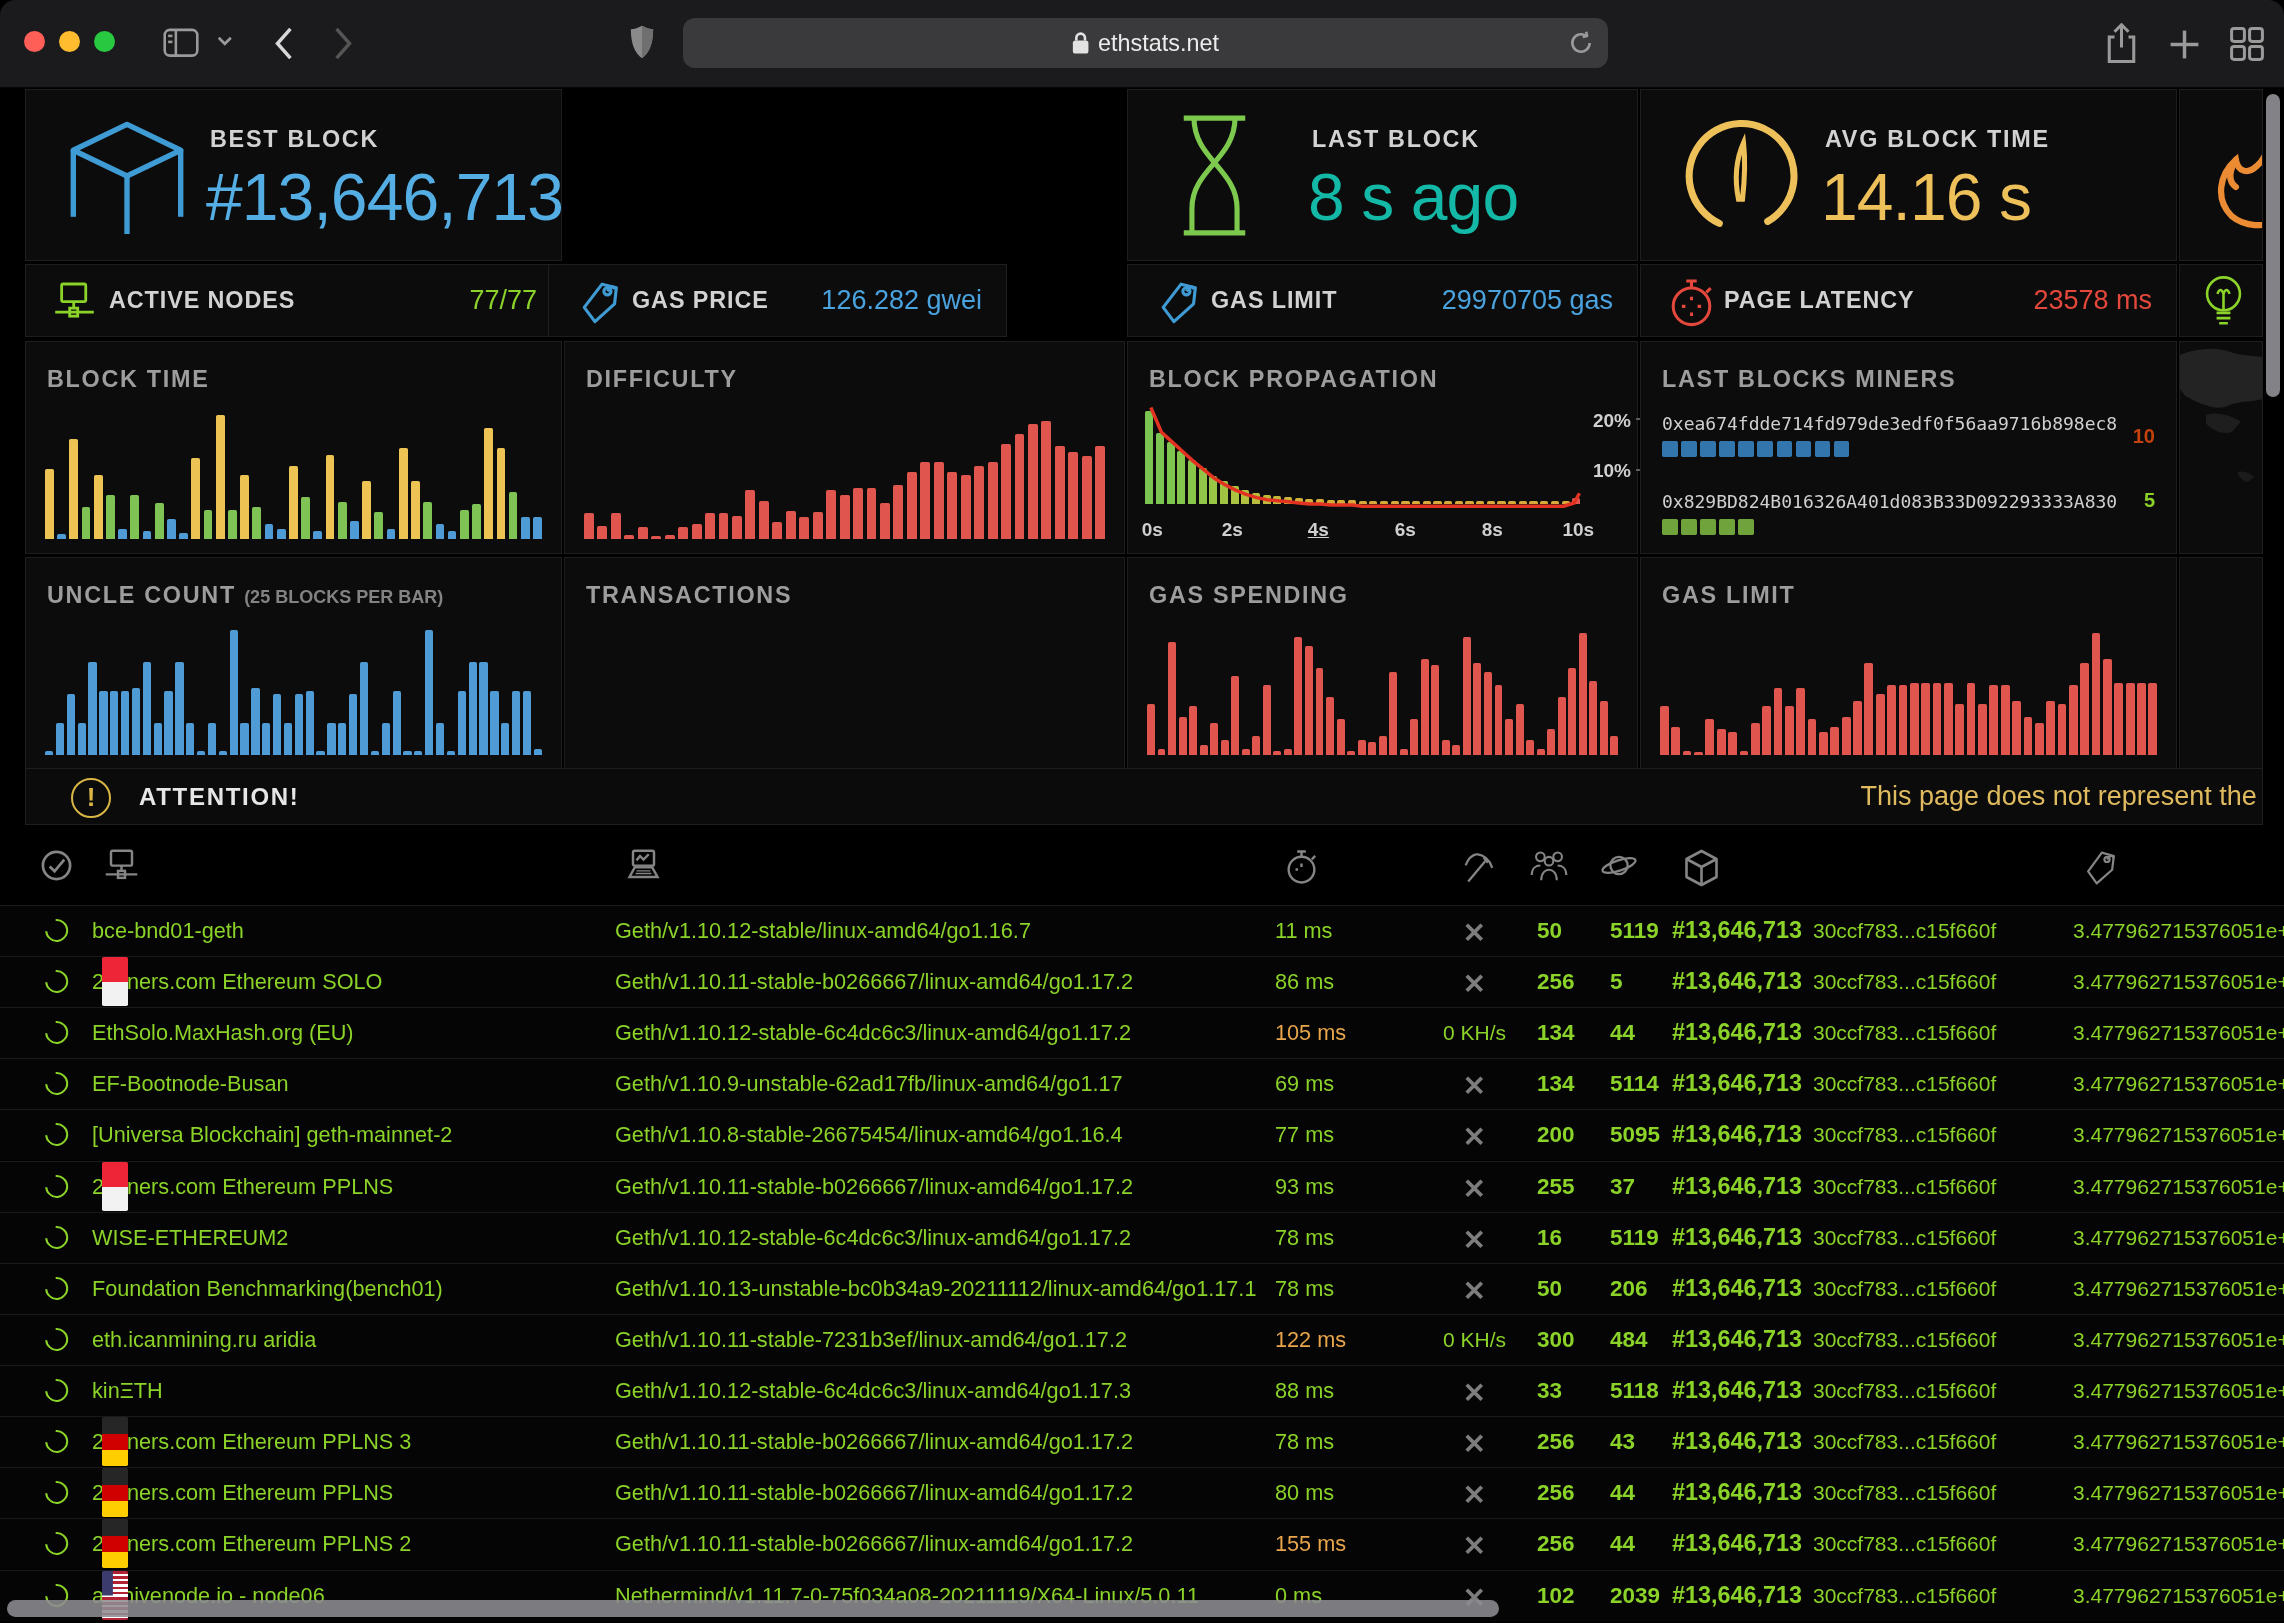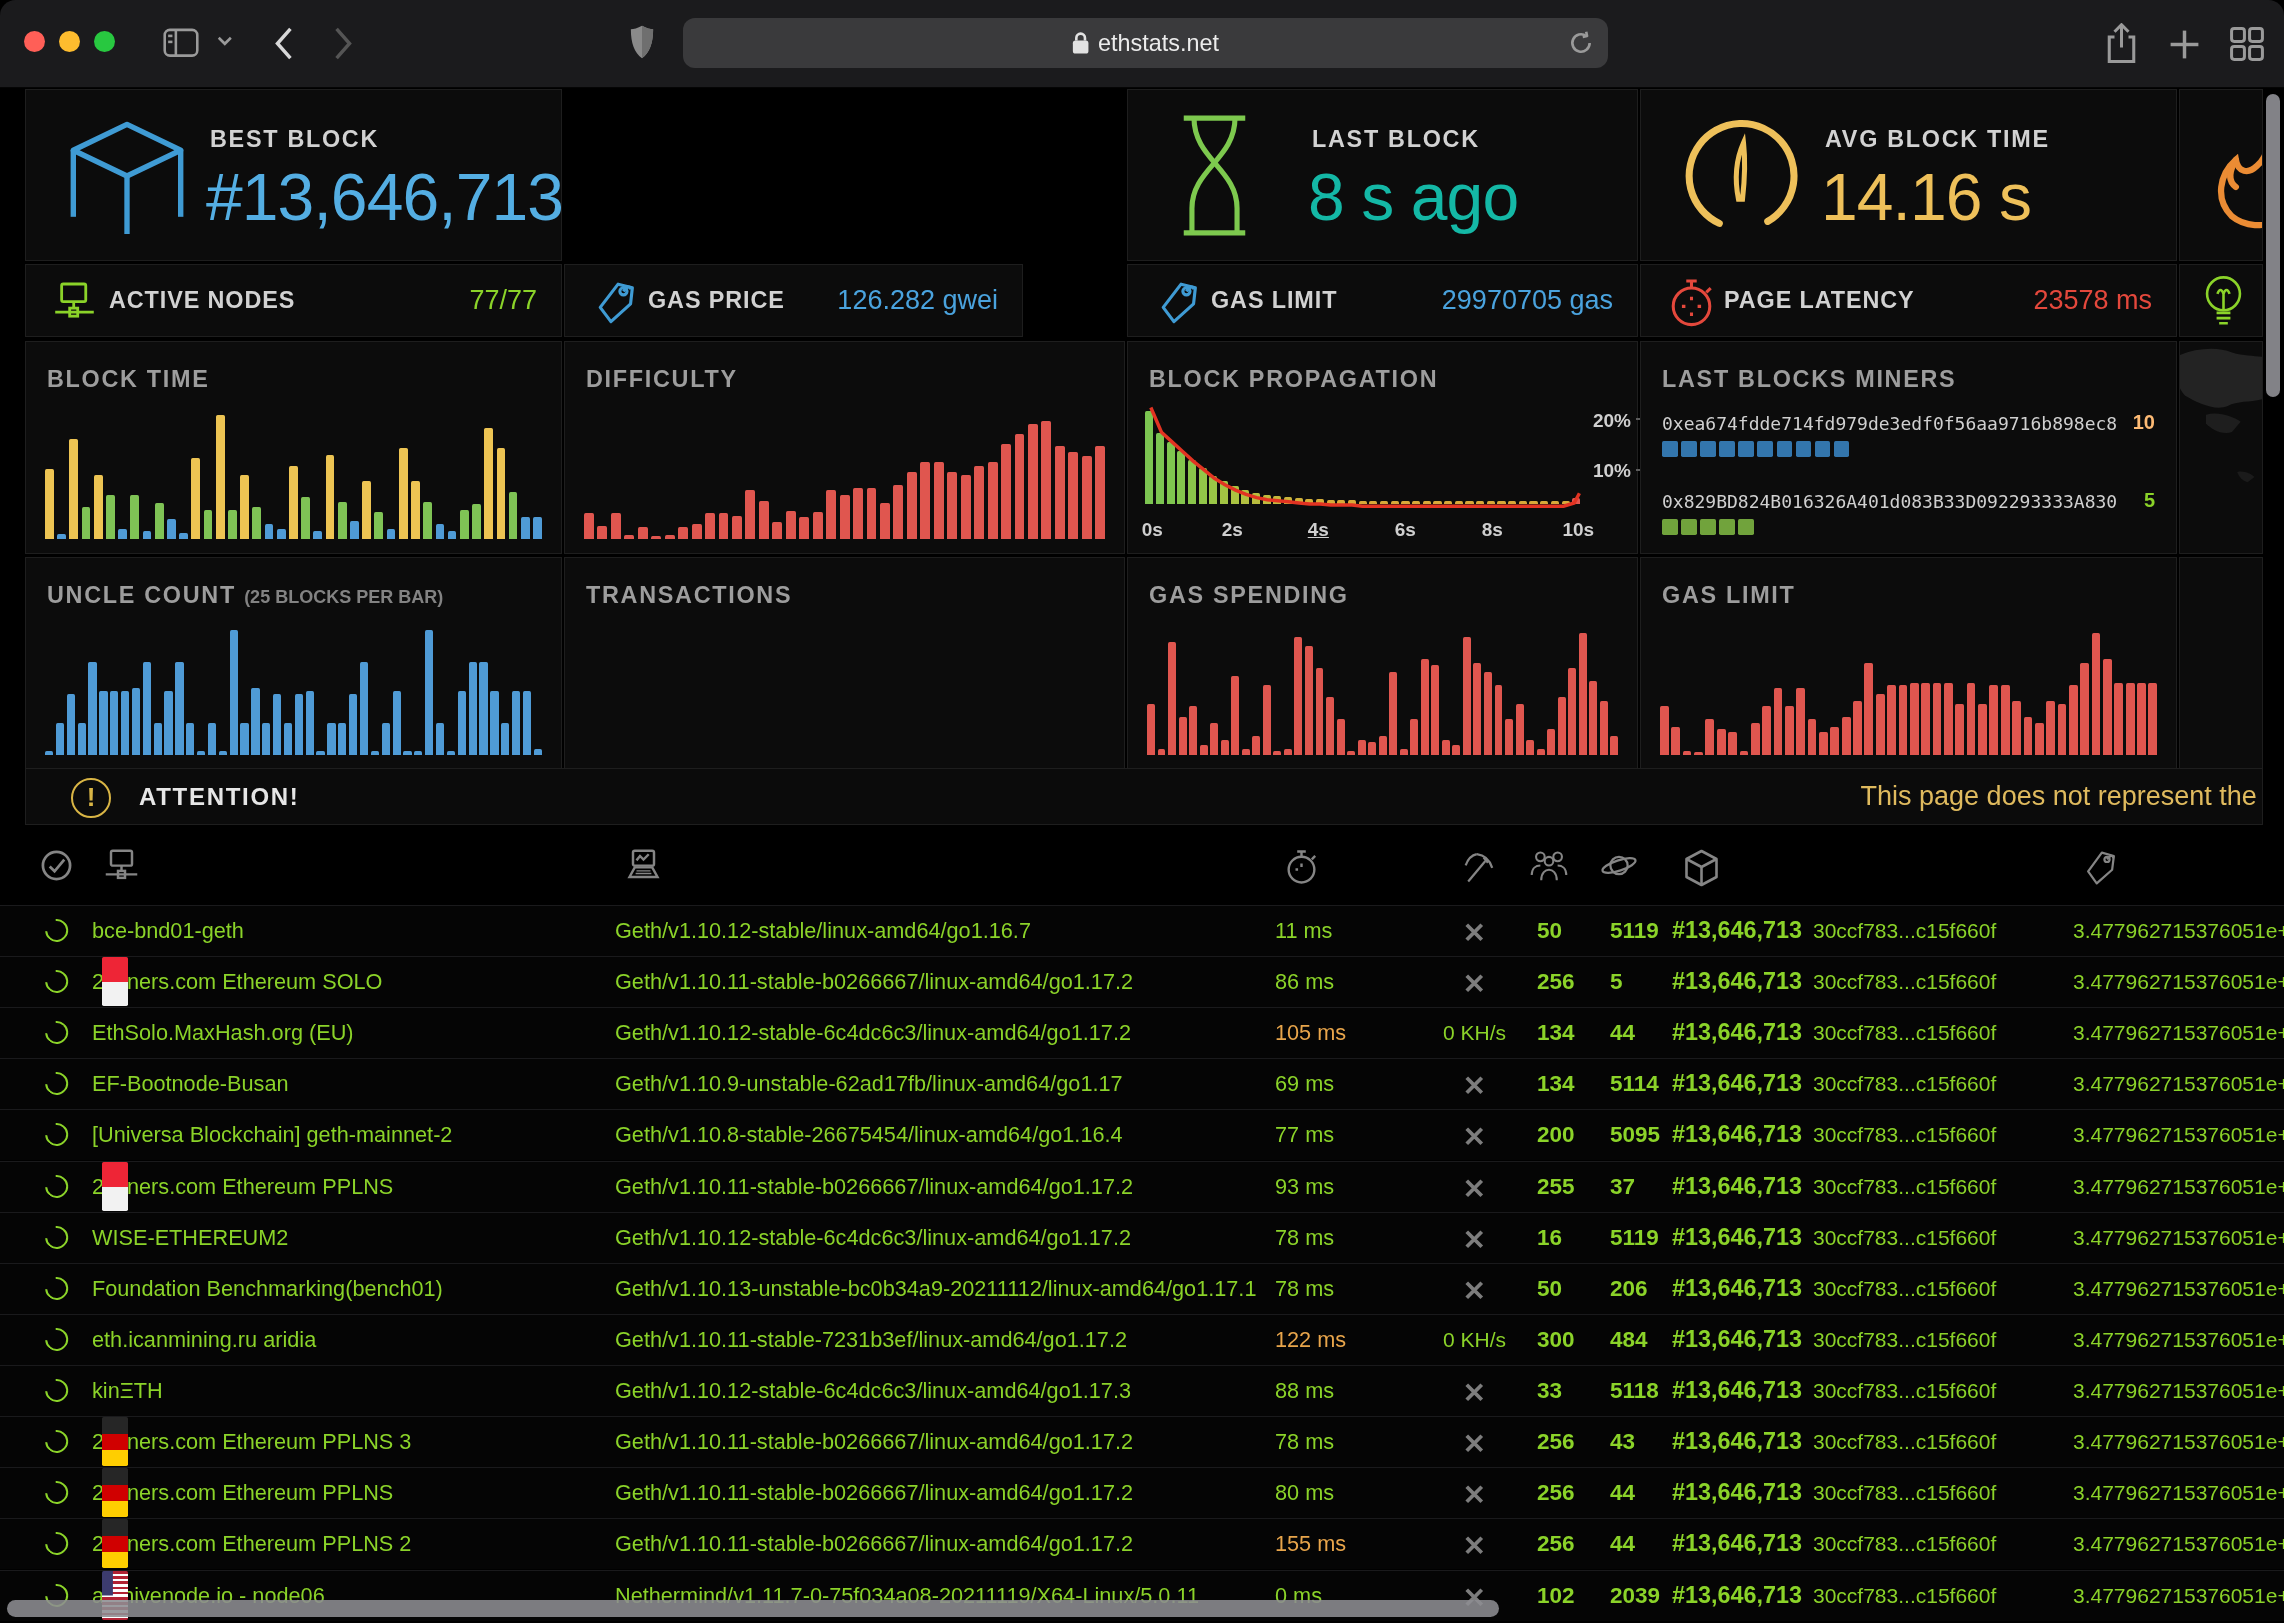--- a/index.html
+++ b/index.html
@@ -216,21 +216,21 @@
           <rect x="12" y="3" width="30" height="22" rx="2"></rect>
           <path d="M27 25 V32"></path>
           <path d="M4 38 H52"></path>
           <rect x="22" y="33" width="10" height="10"></rect>
         </svg>
     </span>
     <div class="stat-label">ACTIVE NODES</div>
     <div class="stat-value" style="color:#8bd329">77/77</div>
   </div>
 
-  <div class="panel" style="left:564px;top:264px;width:459px;height:73px">
+  <div class="panel" style="left:548px;top:264px;width:459px;height:73px">
     <span class="stat-icon" style="top:12px">
       <svg width="47" height="50" viewBox="0 0 52 56" fill="none" stroke="#3f9bd4" stroke-width="3.5" stroke-linejoin="round">
           <path d="M10 34 L30 8 L46 12 L44 30 L22 50 Z"></path>
           <circle cx="36" cy="16" r="4"></circle>
           <path d="M36 16 C40 10 44 10 44 14"></path>
         </svg>
     </span>
     <div class="stat-label">GAS PRICE</div>
     <div class="stat-value" style="color:#4aa3de">126.282 gwei</div>
   </div>
@@ -421,21 +421,21 @@
     <div class="pylabel" style="left:454px;top:68px">20%</div>
     <div class="pylabel" style="left:454px;top:118px">10%</div>
     <div class="paxis"></div>
     <div class="ptick" style="left:508px;top:76px"></div>
     <div class="ptick" style="left:508px;top:127px"></div>
   </div>
 
   <div class="panel" style="left:1640px;top:341px;width:537px;height:213px">
     <div class="chart-title">LAST BLOCKS MINERS</div>
     <div class="miner-addr" style="top:71px">0xea674fdde714fd979de3edf0f56aa9716b898ec8</div>
-    <div class="miner-count" style="top:69px;color:#fdba74">10</div>
+    <div class="miner-count" style="top:83px;color:#c2410c">10</div>
     <div class="miner-squares" style="top:99px">
         <div class="msq" style="background: rgb(51, 118, 173);"></div>
         <div class="msq" style="background: rgb(51, 118, 173);"></div>
         <div class="msq" style="background: rgb(51, 118, 173);"></div>
         <div class="msq" style="background: rgb(51, 118, 173);"></div>
         <div class="msq" style="background: rgb(51, 118, 173);"></div>
         <div class="msq" style="background: rgb(51, 118, 173);"></div>
         <div class="msq" style="background: rgb(51, 118, 173);"></div>
         <div class="msq" style="background: rgb(51, 118, 173);"></div>
         <div class="msq" style="background: rgb(51, 118, 173);"></div>

